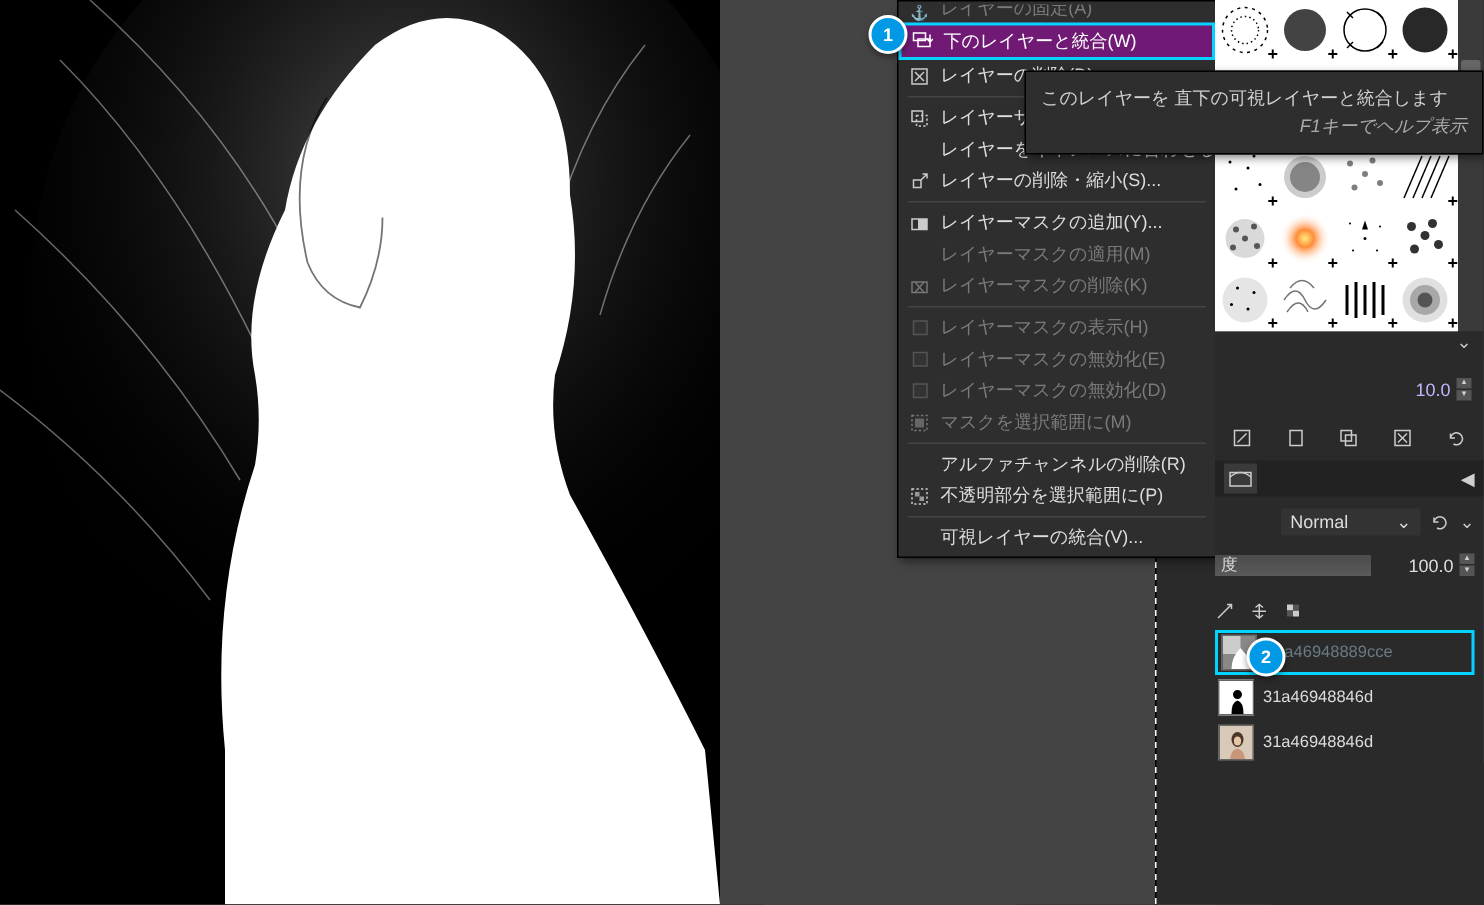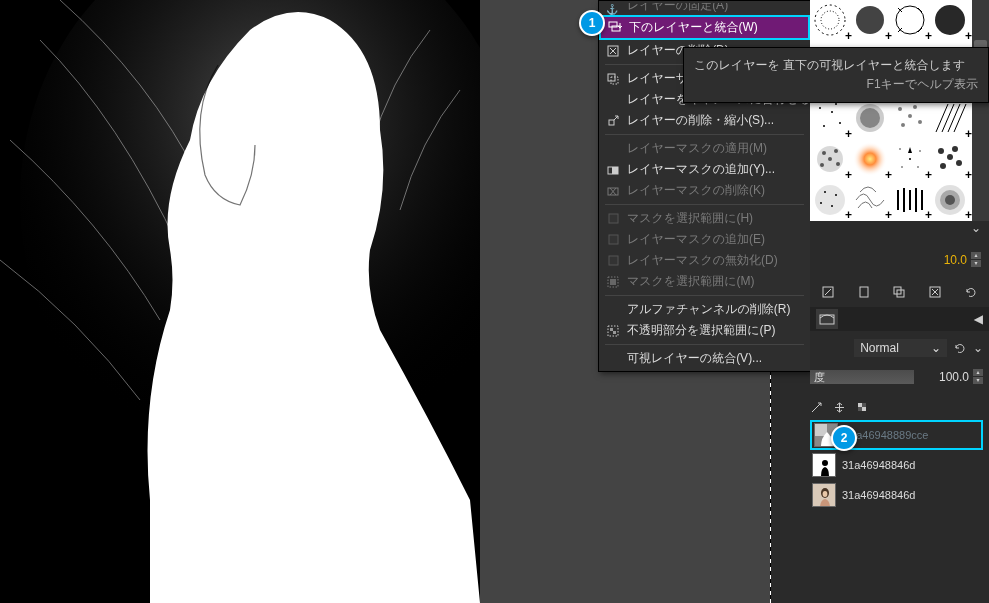--- a/index.html
+++ b/index.html
@@ -26,21 +26,21 @@
   .menu-label { flex: 1; white-space: nowrap; }
   .menu-sep { height: 1px; background: #444; margin: 3px 6px; }
   
   .callout { position: absolute; width: 26px; height: 26px; border-radius: 50%; background: #0099e5; border: 2px solid #fff; color: #fff; display: flex; align-items: center; justify-content: center; font-size: 15px; font-weight: bold; z-index: 50; box-shadow: 0 2px 4px rgba(0,0,0,.4); }
   
   .tooltip {
     position: absolute; left: 683px; top: 47px; width: 306px; background: #2e2e2e;
     border: 1px solid #000; padding: 8px 10px; line-height: 1.6; z-index: 40;
     box-shadow: 2px 2px 6px rgba(0,0,0,.5);
   }
-  .tooltip .sub { text-align: right; color: #aaa; }
+  .tooltip .sub { text-align: right; font-style: italic; color: #aaa; }
   
   .right-panel { position: absolute; left: 810px; top: 0; right: 0; bottom: 0; background: #2a2a2a; }
   
   .brush-grid { position: absolute; left: 810px; top: 0; width: 162px; height: 221px; background: #fff; }
   .brush-scroll { position: absolute; left: 972px; top: 0; width: 17px; height: 221px; background: #3a3a3a; }
   .brush-thumb { position: absolute; top: 40px; width: 13px; left: 2px; height: 38px; background: #666; border-radius: 2px; }
   .arrow-tab { position: absolute; left: 810px; top: 221px; right: 0; height: 18px; background: #2a2a2a; text-align: right; padding-right: 8px; color: #ccc; }
 
   .spacing-row { position: absolute; left: 810px; top: 249px; right: 4px; height: 22px; text-align: right; padding-right: 4px; display: flex; justify-content: flex-end; align-items: center; gap: 4px;}
   .spin { display: inline-flex; flex-direction: column; }
@@ -159,59 +159,59 @@
   <div class="menu-item enabled">
     <span class="menu-icon">
       <svg width="12" height="12" viewBox="0 0 12 12">
           <rect x="2" y="5" width="5" height="5" fill="none" stroke="#ccc"></rect>
           <path d="M7 5 L11 1 M8 1 L11 1 L11 4" stroke="#ccc" fill="none"></path>
         </svg>
     </span>
     <span class="menu-label">レイヤーの削除・縮小(S)...</span>
   </div>
   <div class="menu-sep"></div>
+  <div class="menu-item enabled">
+    <span class="menu-icon">
+      <svg width="12" height="12" viewBox="0 0 12 12">
+          <rect x="1" y="3" width="10" height="7" fill="none" stroke="#ccc"></rect>
+          <rect x="5" y="3" width="6" height="7" fill="#ccc"></rect>
+        </svg>
+    </span>
+    <span class="menu-label">レイヤーマスクの追加(Y)...</span>
+  </div>
   <div class="menu-item disabled">
     <span class="menu-icon"></span>
     <span class="menu-label">レイヤーマスクの適用(M)</span>
-  </div>
-  <div class="menu-item enabled">
-    <span class="menu-icon">
-      <svg width="12" height="12" viewBox="0 0 12 12">
-          <rect x="1" y="3" width="10" height="7" fill="none" stroke="#ccc"></rect>
-          <rect x="5" y="3" width="6" height="7" fill="#ccc"></rect>
-        </svg>
-    </span>
-    <span class="menu-label">レイヤーマスクの追加(Y)...</span>
   </div>
   <div class="menu-item disabled">
     <span class="menu-icon">
       <svg width="12" height="12" viewBox="0 0 12 12">
           <rect x="1" y="3" width="10" height="7" fill="none" stroke="#777"></rect>
           <line x1="3" y1="3" x2="9" y2="10" stroke="#777"></line>
           <line x1="9" y1="3" x2="3" y2="10" stroke="#777"></line>
         </svg>
     </span>
     <span class="menu-label">レイヤーマスクの削除(K)</span>
   </div>
   <div class="menu-sep"></div>
   <div class="menu-item disabled">
     <span class="menu-icon">
         <svg width="11" height="11">
           <rect x="1" y="1" width="9" height="9" fill="#333" stroke="#555"></rect>
         </svg>
       </span>
-    <span class="menu-label">マスクを選択範囲に(H)</span>
+    <span class="menu-label">レイヤーマスクの表示(H)</span>
   </div>
   <div class="menu-item disabled">
     <span class="menu-icon">
         <svg width="11" height="11">
           <rect x="1" y="1" width="9" height="9" fill="#333" stroke="#555"></rect>
         </svg>
       </span>
-    <span class="menu-label">レイヤーマスクの追加(E)</span>
+    <span class="menu-label">レイヤーマスクの無効化(E)</span>
   </div>
   <div class="menu-item disabled">
     <span class="menu-icon">
         <svg width="11" height="11">
           <rect x="1" y="1" width="9" height="9" fill="#333" stroke="#555"></rect>
         </svg>
       </span>
     <span class="menu-label">レイヤーマスクの無効化(D)</span>
   </div>
   <div class="menu-item disabled">
@@ -408,21 +408,21 @@
         <text x="155" y="219">+</text>
     </g>
   </svg>
 </div>
 <div class="brush-scroll">
     <div class="brush-thumb"></div>
   </div>
 <div class="arrow-tab">⌄</div>
 
 <div class="spacing-row">
-  <span style="color:#eab308;">10.0</span>
+  <span style="color:#c4b5fd;">10.0</span>
   <span class="spin">
       <span>▴</span>
       <span>▾</span>
     </span>
 </div>
 
 <div class="icon-row r1">
   <span class="ib">
       <svg width="14" height="14">
         <rect x="2" y="2" width="10" height="10" fill="none" stroke="#ccc"></rect>

